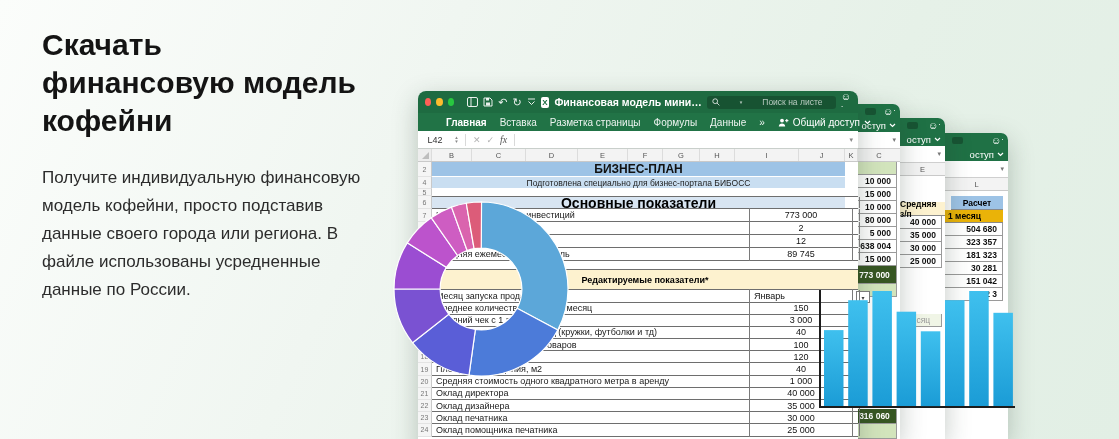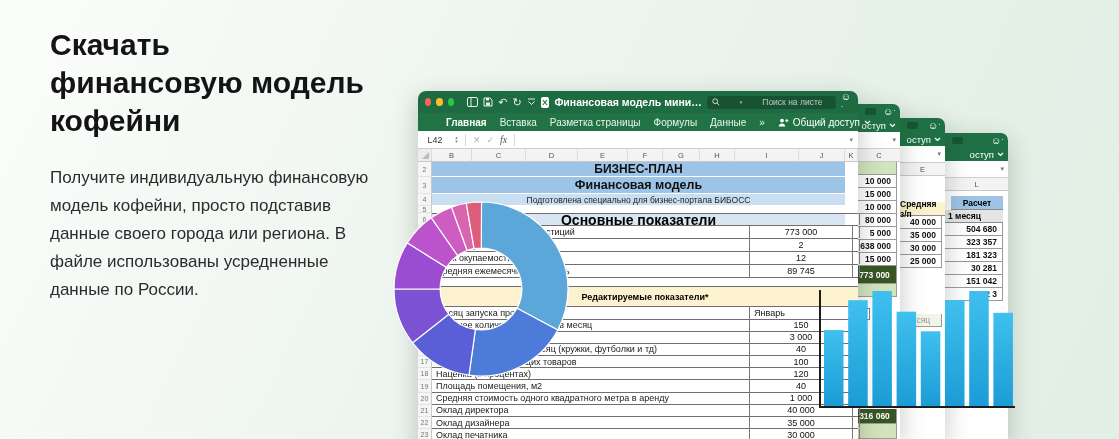--- a/index.html
+++ b/index.html
@@ -1,20 +1,20 @@
 <!DOCTYPE html>
 <html><head>
 <meta charset="utf-8">
 <style>
   html,body{margin:0;padding:0;}
   body{font-family:"Liberation Sans",sans-serif;}
   .page{position:relative;width:1119px;height:439px;overflow:hidden;
         background:linear-gradient(115deg,#fbfdfb 0%,#f0f6f1 35%,#e6f1e8 70%,#e2efe5 100%);}
   
-  .hero{position:absolute;left:50px;top:26px;width:350px;z-index:5;}
+  .hero{position:absolute;left:42px;top:26px;width:350px;z-index:5;}
   .hero h1{margin:0;font-size:30px;line-height:38px;font-weight:700;color:#141414;}
   .hero p{margin:24px 0 0 0;font-size:17px;line-height:28px;color:#2c2c2c;width:336px;}
   
   .win{position:absolute;background:#fff;box-shadow:0 8px 26px rgba(40,60,45,.28);}
   .backwin{border-radius:0 7px 0 0;overflow:hidden;}
   .wgreen{background:#1f7145;}
   .wg-row{height:14px;display:flex;align-items:center;justify-content:flex-end;padding:0 4px;gap:2px;}
   .wg-inset{width:11px;height:7px;background:rgba(0,0,0,.25);border-radius:2px;margin-right:auto;margin-left:3px;}
   .smiley{color:#fff;font-size:10px;line-height:10px;}
   .smiley i{font-style:normal;font-size:8px;vertical-align:2px;}
@@ -102,21 +102,21 @@
           </span>
         </div>
     </div>
     <div class="wfilter">
         <span class="fdrop">▾</span>
       </div>
     <div class="wcolhead">L</div>
     <div class="wcells" id="win4-cells">
         <div class="wcell plain" style="height: 5px; flex: 0 0 auto;"></div>
         <div class="wband" style="height: 14px; background: rgb(157, 195, 230); width: 52px; margin-left: 6px;">Расчет</div>
-        <div class="wband" style="height: 13px; background: #e5e5e5; width: 58px; justify-content: flex-start; padding-left: 3px;">1 месяц</div>
+        <div class="wband" style="height: 13px; background: #eab308; width: 58px; justify-content: flex-start; padding-left: 3px;">1 месяц</div>
         <div class="wcell " style="height: 13px; flex: 0 0 auto; width: 58px; margin-right: 0px;">504 680</div>
         <div class="wcell " style="height: 13px; flex: 0 0 auto; width: 58px; margin-right: 0px;">323 357</div>
         <div class="wcell " style="height: 13px; flex: 0 0 auto; width: 58px; margin-right: 0px;">181 323</div>
         <div class="wcell " style="height: 13px; flex: 0 0 auto; width: 58px; margin-right: 0px;">30 281</div>
         <div class="wcell " style="height: 13px; flex: 0 0 auto; width: 58px; margin-right: 0px;">151 042</div>
         <div class="wcell " style="height: 13px; flex: 0 0 auto; width: 58px; margin-right: 0px;">582 3</div>
       </div>
   </div>
 
   <div class="win backwin win3">
@@ -169,21 +169,21 @@
         <span class="fdrop">▾</span>
       </div>
     <div class="wcolhead">C</div>
     <div class="wcells" id="win2-cells">
         <div class="wcell lg" style="height: 13px; flex: 0 0 auto;"></div>
         <div class="wcell " style="height: 13px; flex: 0 0 auto;">10 000</div>
         <div class="wcell " style="height: 13px; flex: 0 0 auto;">15 000</div>
         <div class="wcell " style="height: 13px; flex: 0 0 auto;">10 000</div>
         <div class="wcell " style="height: 13px; flex: 0 0 auto;">80 000</div>
         <div class="wcell " style="height: 13px; flex: 0 0 auto;">5 000</div>
-        <div class="wcell " style="height: 13px; flex: 0 0 auto;">638 000</div>
+        <div class="wcell " style="height: 13px; flex: 0 0 auto;">638 004</div>
         <div class="wcell " style="height: 13px; flex: 0 0 auto;">15 000</div>
         <div class="wcell dark" style="height: 18px; flex: 0 0 auto;">773 000</div>
         <div class="wcell lg" style="height: 13px; flex: 0 0 auto;"></div>
         <div class="wcell plain" style="height: 112px; flex: 0 0 auto;"></div>
         <div class="wcell dark" style="height: 15px; flex: 0 0 auto;">316 060</div>
         <div class="wcell lg" style="height: 15px; flex: 0 0 auto;"></div>
       </div>
   </div>
 
   <div class="win win1">
@@ -270,26 +270,20 @@
         <div class="ch" style="width: 35px; flex: 0 0 auto;">H</div>
         <div class="ch" style="width: 64px; flex: 0 0 auto;">I</div>
         <div class="ch" style="width: 46px; flex: 0 0 auto;">J</div>
         <div class="ch" style="width: 13px; flex: 0 0 auto;">K</div>
       </div>
     <div id="sheet-rows">
         <div class="xrow t-band" style="height: 15px;">
           <div class="rn">2</div>
           <div class="rc">
             <div class="band b-blue">БИЗНЕС-ПЛАН</div>
-          </div>
-        </div>
-        <div class="xrow t-band-lg" style="height: 17px;">
-          <div class="rn">3</div>
-          <div class="rc">
-            <div class="band b-blue-lg">Финансовая модель</div>
           </div>
         </div>
         <div class="xrow t-band-sub" style="height: 12px;">
           <div class="rn">4</div>
           <div class="rc">
             <div class="band b-blue-sub">Подготовлена специально для бизнес-портала БИБОСС</div>
           </div>
         </div>
         <div class="xrow t-spacer" style="height: 7px;">
           <div class="rn">5</div>

